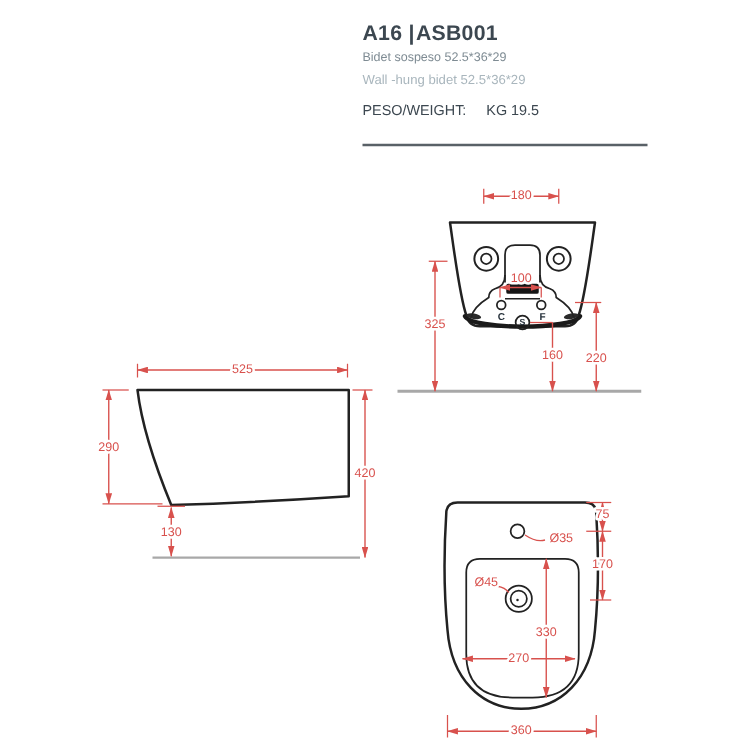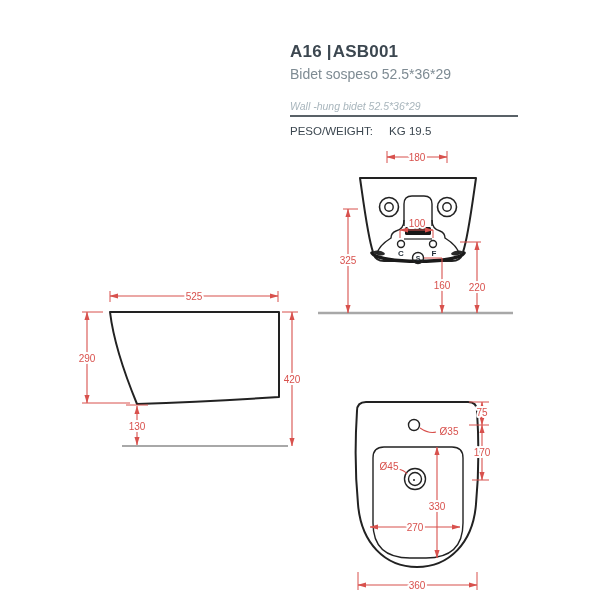--- a/index.html
+++ b/index.html
@@ -1,22 +1,22 @@
 <!DOCTYPE html>
 <html><head>
 <meta charset="utf-8">
 <style>
   html,body{margin:0;padding:0;background:#fff;}
   #page{position:relative;width:600px;height:600px;background:#ffffff;overflow:hidden;
         font-family:"Liberation Sans",sans-serif;}
-  .header{position:absolute;left:290px;top:42px;width:260px;}
+  .header{position:absolute;left:290px;top:17px;width:260px;}
   .title{font-size:17px;font-weight:bold;color:#3c4750;letter-spacing:.2px;}
   .title .divider{margin:0 1px 0 5px;}
-  .sub1{margin-top:4px;font-size:14px;color:#7e8b93;}
-  .sub2{margin-top:18px;font-size:10.5px;color:#a9b6bd;font-style:italic;}
+  .sub1{margin-top:4px;font-size:10px;color:#7e8b93;}
+  .sub2{margin-top:6px;font-size:10.5px;color:#a9b6bd;}
   .weight{margin-top:13px;font-size:11.5px;font-weight:normal;color:#3c4750;}
   .weight .value{margin-left:16px;}
   .rule{position:absolute;left:290px;top:115px;width:228px;height:2px;background:#596167;}
   svg{position:absolute;left:0;top:0;}
   .outline{fill:#ffffff;stroke:#222222;stroke-width:2;stroke-linejoin:round;}
   .thin{fill:none;stroke:#222222;stroke-width:1.4;}
   .thin2{fill:none;stroke:#222222;stroke-width:1.2;}
   .heavy{fill:none;stroke:#1a1a1a;stroke-width:3.5;stroke-linecap:round;}
   .hole{fill:#ffffff;stroke:#222222;stroke-width:1.6;}
   .floor{stroke:#a8a8a8;stroke-width:2.4;}

